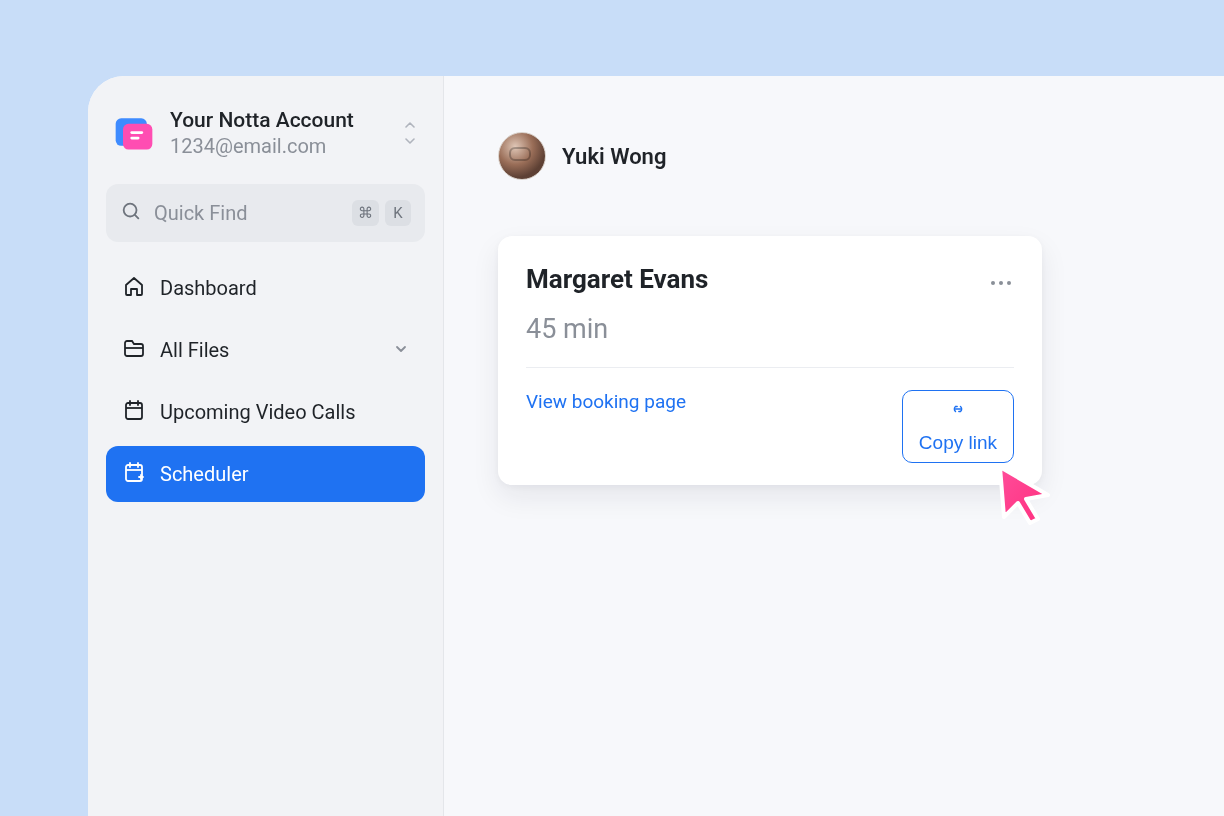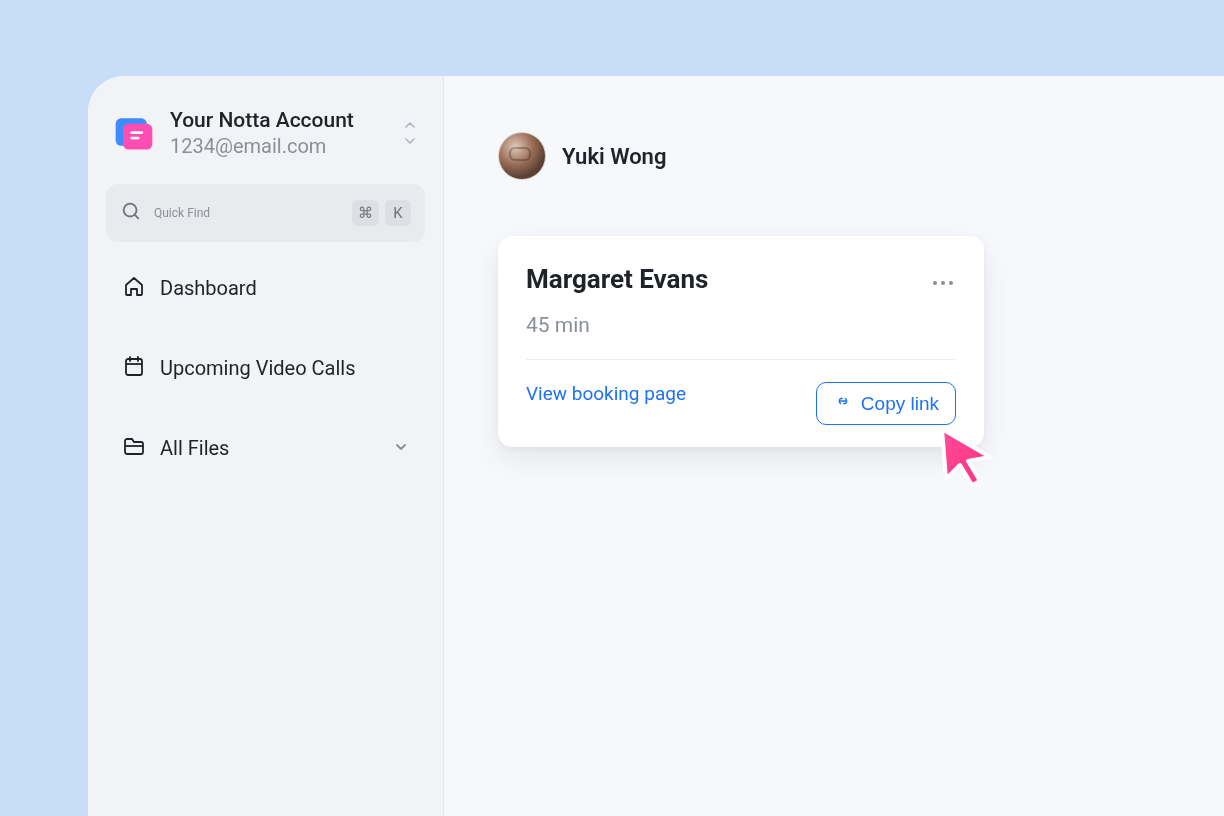--- a/index.html
+++ b/index.html
@@ -70,41 +70,41 @@
       border-radius: 12px;
       height: 58px;
       display: flex;
       align-items: center;
       padding: 0 14px;
       gap: 12px;
     }
     .search-icon { color: #6e747d; flex-shrink: 0; }
     .search-placeholder {
       flex: 1;
-      font-size: 12px;
+      font-size: 20px;
       color: #8a8f98;
     }
     .kbd-group { display: flex; gap: 6px; }
     .kbd {
       background: #dcdfe4;
       border-radius: 6px;
       min-width: 26px;
       height: 26px;
       display: flex;
       align-items: center;
       justify-content: center;
       font-size: 15px;
       color: #6e747d;
       padding: 0 6px;
     }
     .nav {
       margin-top: 18px;
       display: flex;
       flex-direction: column;
-      gap: 24px;
+      gap: 6px;
     }
     .nav-item {
       height: 56px;
       display: flex;
       align-items: center;
       gap: 14px;
       padding: 0 16px;
       border-radius: 12px;
       font-size: 20px;
       color: #1f2328;
@@ -147,21 +147,21 @@
     }
     .owner-name {
       font-size: 22px;
       font-weight: 600;
       color: #1f2328;
     }
     .card {
       margin-top: 56px;
       background: #ffffff;
       border-radius: 14px;
-      width: 486px;
+      width: 544px;
       box-shadow: 0 12px 28px rgba(20, 30, 50, 0.08), 0 2px 6px rgba(20,30,50,0.04);
       padding: 26px 28px 22px 28px;
       position: relative;
     }
     .card-header {
       display: flex;
       align-items: center;
       justify-content: space-between;
     }
     .card-title {
@@ -171,21 +171,21 @@
     }
     .card-menu {
       color: #6e747d;
       font-size: 22px;
       letter-spacing: 2px;
       cursor: pointer;
       padding: 4px 2px;
     }
     .card-duration {
       margin-top: 18px;
-      font-size: 21px;
+      font-size: 27px;
       color: #8a8f98;
     }
     .card-divider {
       margin-top: 22px;
       border: none;
       border-top: 1px solid #ebedf1;
     }
     .card-actions {
       margin-top: 22px;
       display: flex;
@@ -202,20 +202,21 @@
       display: flex;
       align-items: center;
       gap: 8px;
       border: 1.5px solid #1f72f2;
       color: #1f72f2;
       background: #ffffff;
       border-radius: 10px;
       padding: 8px 16px;
       font-size: 19px;
       cursor: pointer;
+      flex-direction: column;
     }
     .cursor-annotation {
       position: absolute;
       right: -18px;
       bottom: -46px;
       width: 70px;
       height: 70px;
       pointer-events: none;
     }
   </style>
@@ -272,44 +273,55 @@
           <svg width="24" height="24" viewBox="0 0 24 24" fill="none">
               <path d="M4 11 L12 4 L20 11 V20 A1 1 0 0 1 19 21 H15 V15 H9 V21 H5 A1 1 0 0 1 4 20 Z" stroke="currentColor" stroke-width="1.8" stroke-linejoin="round"></path>
             </svg>
         </span>
         <span>Dashboard</span>
       </div>
 
       <div class="nav-item">
         <span class="nav-icon">
           <svg width="24" height="24" viewBox="0 0 24 24" fill="none">
-              <rect x="4" y="5" width="16" height="16" rx="2" stroke="currentColor" stroke-width="1.8"></rect>
-              <path d="M4 10 H20" stroke="currentColor" stroke-width="1.8"></path>
-              <path d="M8 3 V7 M16 3 V7" stroke="currentColor" stroke-width="1.8" stroke-linecap="round"></path>
-            </svg>
-        </span>
-        <span>Upcoming Video Calls</span>
-      </div>
-
-      <div class="nav-item">
-        <span class="nav-icon">
-          <svg width="24" height="24" viewBox="0 0 24 24" fill="none">
               <path d="M3 7 A2 2 0 0 1 5 5 H10 L12 8 H19 A2 2 0 0 1 21 10 V18 A2 2 0 0 1 19 20 H5 A2 2 0 0 1 3 18 Z" stroke="currentColor" stroke-width="1.8"></path>
               <path d="M3 12 H21" stroke="currentColor" stroke-width="1.8"></path>
             </svg>
         </span>
         <span>All Files</span>
         <span class="spacer"></span>
         <span class="chevron">
           <svg width="16" height="16" viewBox="0 0 16 16">
               <path d="M4 6 L8 10 L12 6" stroke="#8a8f98" stroke-width="1.8" fill="none" stroke-linecap="round" stroke-linejoin="round"></path>
             </svg>
         </span>
       </div>
 
+      <div class="nav-item">
+        <span class="nav-icon">
+          <svg width="24" height="24" viewBox="0 0 24 24" fill="none">
+              <rect x="4" y="5" width="16" height="16" rx="2" stroke="currentColor" stroke-width="1.8"></rect>
+              <path d="M4 10 H20" stroke="currentColor" stroke-width="1.8"></path>
+              <path d="M8 3 V7 M16 3 V7" stroke="currentColor" stroke-width="1.8" stroke-linecap="round"></path>
+            </svg>
+        </span>
+        <span>Upcoming Video Calls</span>
+      </div>
+
+      <div class="nav-item active">
+        <span class="nav-icon">
+          <svg width="24" height="24" viewBox="0 0 24 24" fill="none">
+              <rect x="4" y="5" width="16" height="16" rx="2" stroke="currentColor" stroke-width="1.8"></rect>
+              <path d="M4 10 H20" stroke="currentColor" stroke-width="1.8"></path>
+              <path d="M8 3 V7 M16 3 V7" stroke="currentColor" stroke-width="1.8" stroke-linecap="round"></path>
+              <path d="M17 17 H21 M19 15 V19" stroke="currentColor" stroke-width="1.8" stroke-linecap="round"></path>
+            </svg>
+        </span>
+        <span>Scheduler</span>
+      </div>
 
     </nav>
   </aside>
 
   <main class="main">
     <div class="owner-row">
       <div class="avatar"></div>
       <div class="owner-name">Yuki Wong</div>
     </div>
 

